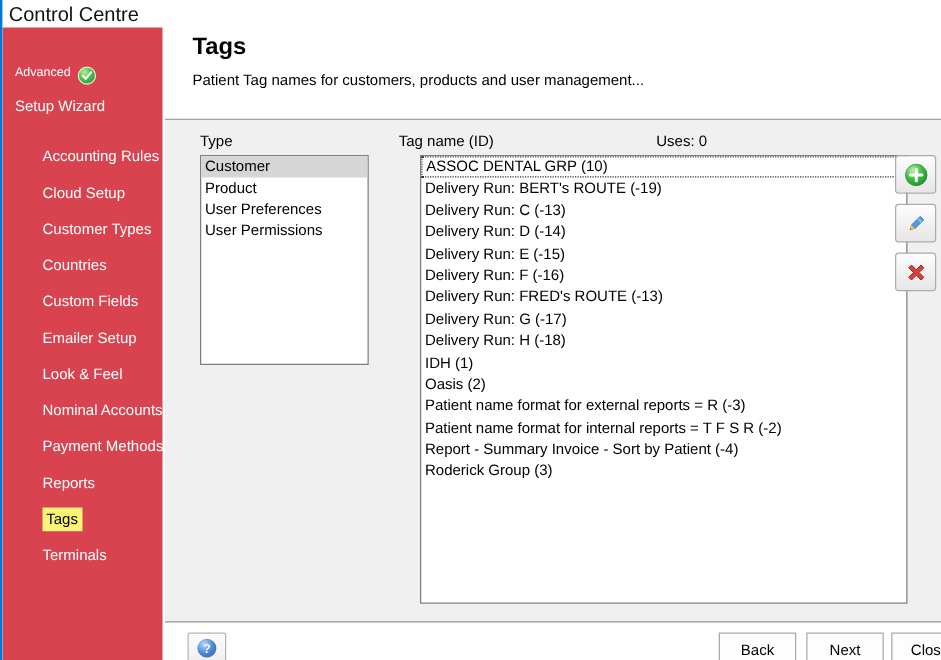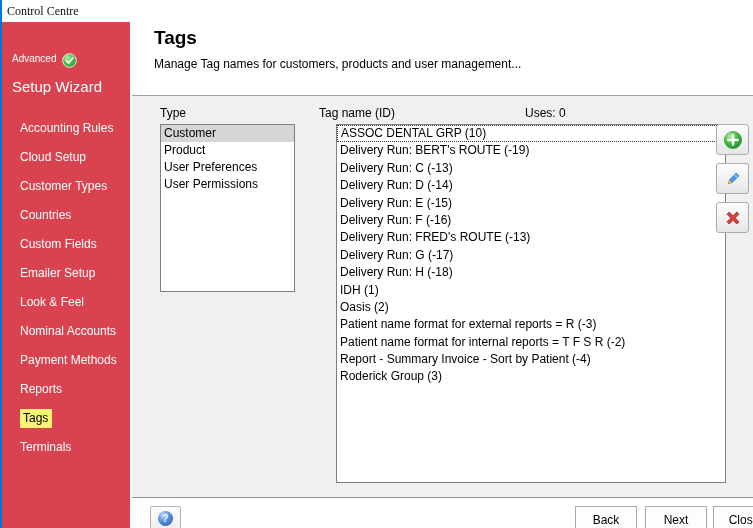--- a/index.html
+++ b/index.html
@@ -6,28 +6,28 @@
     --sidebar:#d8434f; --active_tab_bg:#f9f475; --accent_border:#0078d7;
     --selected_row:#d6d6d6; --panel:#f0f0f0;
   }
   *{box-sizing:border-box; margin:0; padding:0;}
   html,body{width:753px; height:528px; overflow:hidden;}
   body{font-family:"Liberation Sans", sans-serif; font-size:12px; color:#000; background:#fff;}
   .window{position:relative; width:753px; height:528px; background:#fff; overflow:hidden; border-left:2px solid var(--accent_border);}
 
   
   .titlebar{position:absolute; top:0; left:0; right:0; height:22px; background:#fff;}
-  .titlebar-text{position:absolute; left:5px; top:4px; font-size:12px; color:#111;font-family:Liberation Serif, serif;}
+  .titlebar-text{position:absolute; left:5px; top:4px; font-size:16px; color:#111;}
 
   
   .sidebar{position:absolute; top:22px; left:0; width:128px; bottom:0; background:var(--sidebar); color:#fff;}
   .side-advanced{margin:31px 0 0 10px; font-weight:normal; font-size:10px; display:flex; gap:6px;}
-  .side-wizard{margin:10px 0 0 10px; font-size:15px;}
+  .side-wizard{margin:10px 0 0 10px; font-size:12px;}
   .side-items{margin-top:26px;}
-  .side-item{height:29px; padding-left:18px; font-size:12px; cursor:pointer; white-space:nowrap;}
+  .side-item{height:29px; padding-left:32px; font-size:12px; cursor:pointer; white-space:nowrap;}
   .side-item .side-item-label{color:#fff;}
   .side-item.active .side-item-label{background:var(--active_tab_bg); color:#000; padding:2px 4px 3px 3px;}
 
   
   .main{position:absolute; top:22px; left:130px; right:0; bottom:0; background:#fff;}
   .page-title{position:absolute; left:22px; top:5px; font-size:19px; font-weight:bold; color:#000;}
   .page-subtitle{position:absolute; left:22px; top:35px; font-size:12px; color:#000;}
 
   .panel{position:absolute; left:0; right:0; top:73px; bottom:31px; background:var(--panel); border-top:1px solid #a3a3a3;}
   .lbl{position:absolute; font-size:12px; color:#000;}
@@ -94,21 +94,21 @@
         <div class="side-item"><span class="side-item-label">Nominal Accounts</span></div>
         <div class="side-item"><span class="side-item-label">Payment Methods</span></div>
         <div class="side-item"><span class="side-item-label">Reports</span></div>
         <div class="side-item active"><span class="side-item-label">Tags</span></div>
         <div class="side-item"><span class="side-item-label">Terminals</span></div>
       </div>
   </div>
 
   <div class="main">
     <div class="page-title">Tags</div>
-    <div class="page-subtitle">Manage Tag names for customers, products and user management...</div>
+    <div class="page-subtitle">Patient Tag names for customers, products and user management...</div>
 
     <div class="panel">
       <div class="lbl lbl-type">Type</div>
       <div class="lbl lbl-tag">Tag name (ID)</div>
       <div class="lbl lbl-uses">Uses: 0</div>
 
       <div class="listbox type-list" id="type-list">
           <div class="row selected"><span class="row-label">Customer</span></div>
           <div class="row"><span class="row-label">Product</span></div>
           <div class="row"><span class="row-label">User Preferences</span></div>

